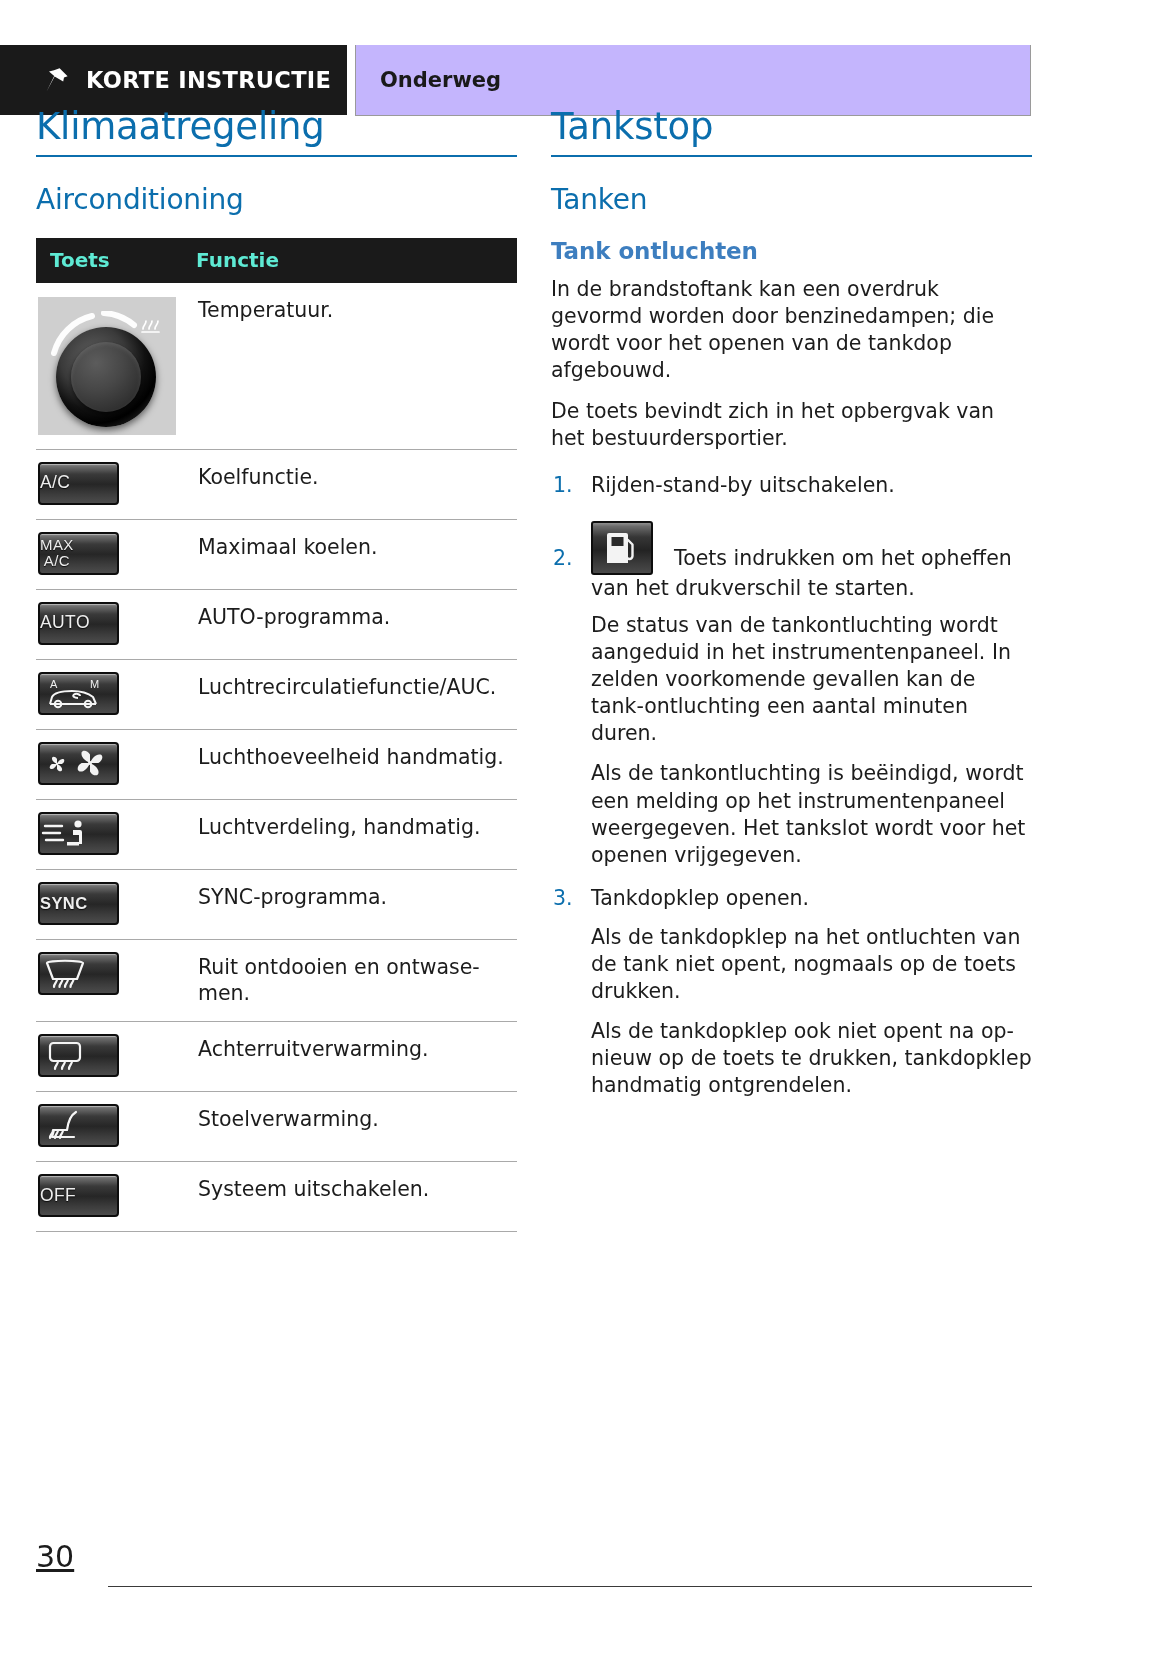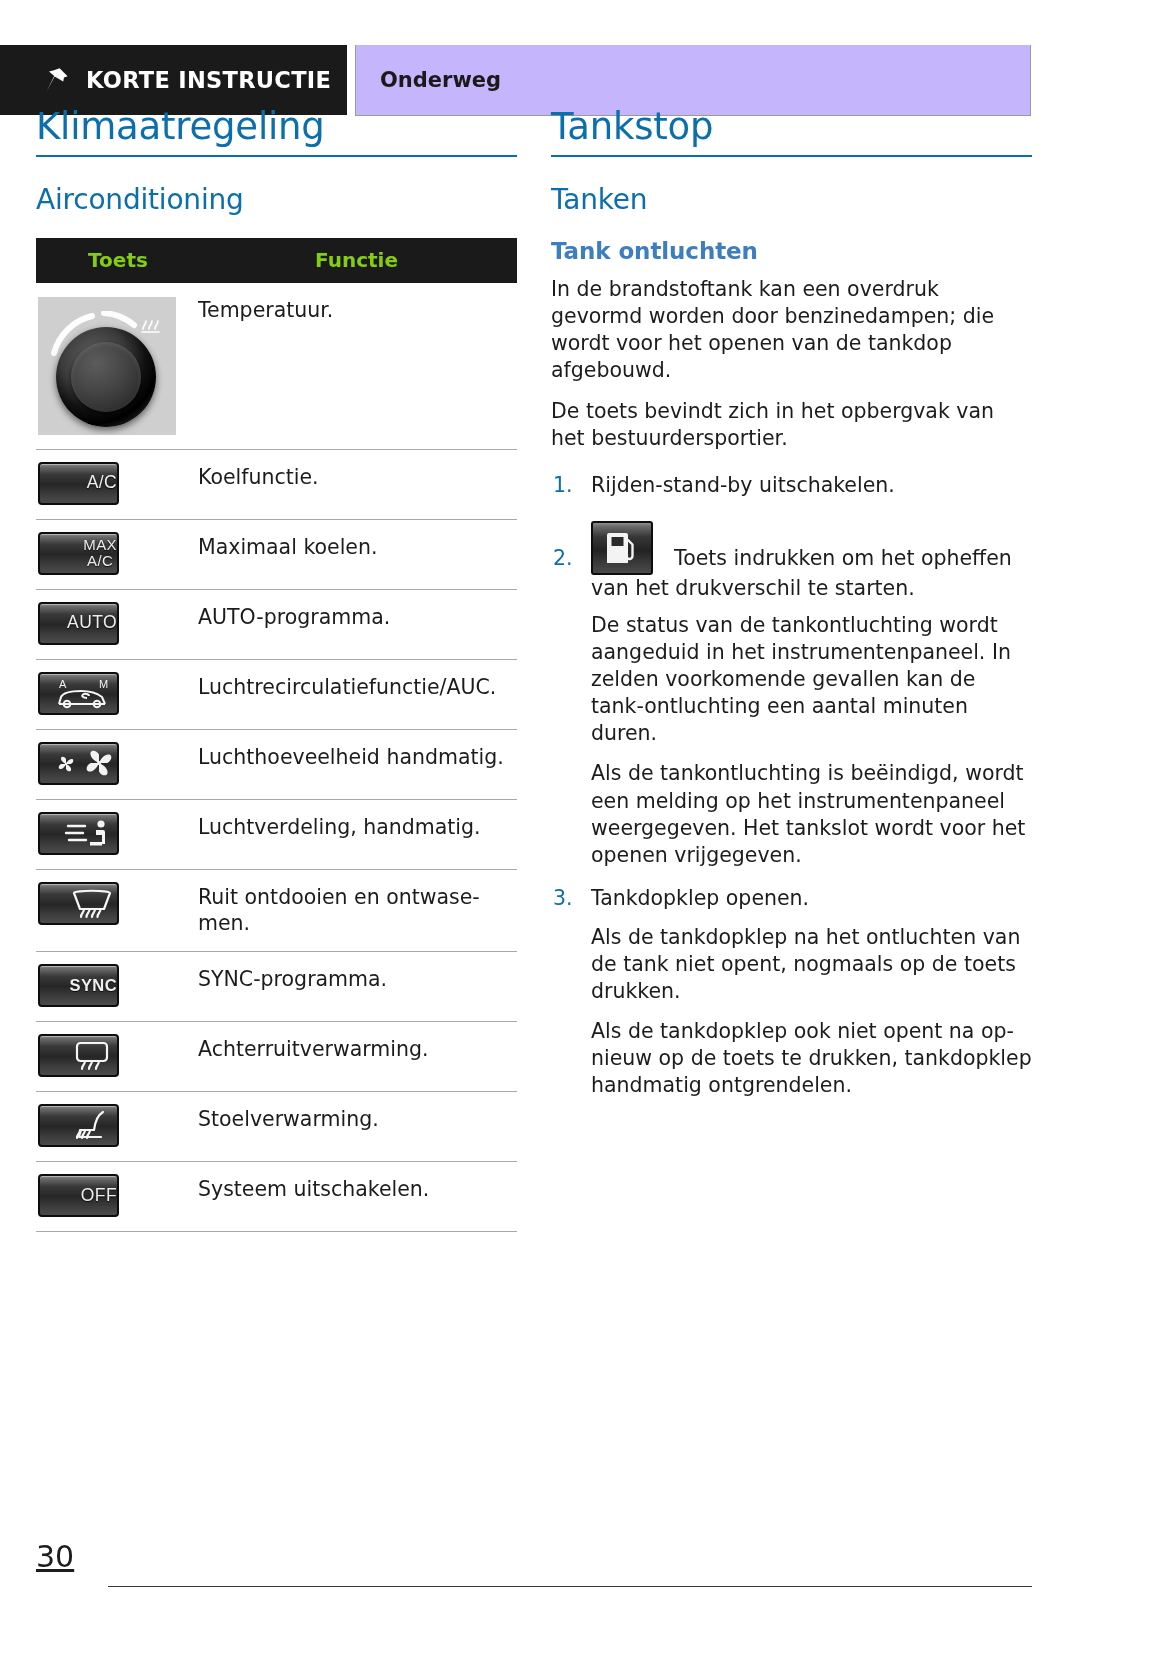--- a/index.html
+++ b/index.html
@@ -50,43 +50,43 @@
     margin-bottom: 12px; letter-spacing: -0.1px;
   }
   p.body {
     font-size: 20.5px; color: #1c1c1c; line-height: 1.32;
     margin-bottom: 14px;
   }
 
   
   .tbl { width: 481px; border-collapse: collapse; }
   .tbl thead th {
-    background: #1a1a1a; color: #84cc16; font-size: 20px; font-weight: bold;
-    text-align: center; padding: 10px 0 11px 0; height: 44px;
+    background: #1a1a1a; color: #5eead4; font-size: 20px; font-weight: bold;
+    text-align: left; padding: 10px 0 11px 0; height: 44px;
   }
   .tbl thead th.c1 { padding-left: 14px; width: 150px; }
   .tbl thead th.c2 { padding-left: 10px; }
   .tbl tbody td {
     border-bottom: 1.6px solid #a9a9a9;
     vertical-align: top; padding: 12px 0 14px 0;
   }
   .tbl tbody tr:first-child td { padding-top: 14px; }
   .tbl tbody td.c1 { width: 150px; padding-left: 2px; }
   .tbl tbody td.c2 {
     padding-left: 12px; font-size: 20.5px; color: #1c1c1c;
     line-height: 1.3; padding-top: 14px;
   }
 
   
   .btn {
     width: 81px; height: 43px; border-radius: 4px;
     background: linear-gradient(to bottom,
       #8e8e8e 0%, #6e6e6e 6%, #3a3a3a 26%, #262626 52%, #3c3c3c 78%, #4c4c4c 100%);
     border: 2px solid #0d0d0d;
-    display: flex; align-items: center; justify-content: flex-end;
+    display: flex; align-items: center; justify-content: flex-start;
     color: #f2f2f2; position: relative; overflow: hidden;
     box-shadow: inset 0 1px 0 rgba(255,255,255,.35);
   }
   .btn .lbl {
     font-size: 17.5px; font-weight: 500; letter-spacing: 0.4px;
     text-align: center; line-height: 1.02; color: #eeeeee;
     text-shadow: 0 1px 1px rgba(0,0,0,.8);
     font-family: "Liberation Sans", sans-serif;
   }
   .btn .lbl.two { font-size: 15px; line-height: 1.08; }
@@ -288,42 +288,42 @@
                   </g>
                 </svg>
               </div>
             </td>
             <td class="c2">Luchtverdeling, handmatig.</td>
           </tr>
 
           <tr>
             <td class="c1">
               <div class="btn">
+                <span class="lbl" style="font-weight:bold;font-size:16.5px">SYNC</span>
+              </div>
+            </td>
+            <td class="c2">SYNC-programma.</td>
+          </tr>
+
+          <tr>
+            <td class="c1">
+              <div class="btn">
                 <svg width="50" height="32" viewBox="0 0 50 32">
                   <g stroke="#f5f5f5" stroke-width="2.2" fill="none" stroke-linecap="round" stroke-linejoin="round">
                     <path d="M7 6 C7 3 43 3 43 6 L37 22 H13 Z"></path>
                     <path d="M17 22 C17 26 14 26 14 30"></path>
                     <path d="M22.5 22 C22.5 26 19.5 26 19.5 30"></path>
                     <path d="M28 22 C28 26 25 26 25 30"></path>
                     <path d="M33.5 22 C33.5 26 30.5 26 30.5 30"></path>
                   </g>
                 </svg>
               </div>
             </td>
             <td class="c2" style="white-space:pre-line">Ruit ontdooien en ontwase-
 men.</td>
-          </tr>
-
-          <tr>
-            <td class="c1">
-              <div class="btn">
-                <span class="lbl" style="font-weight:bold;font-size:16.5px">SYNC</span>
-              </div>
-            </td>
-            <td class="c2">SYNC-programma.</td>
           </tr>
 
           <tr>
             <td class="c1">
               <div class="btn">
                 <svg width="50" height="32" viewBox="0 0 50 32">
                   <g stroke="#f5f5f5" stroke-width="2.2" fill="none" stroke-linecap="round" stroke-linejoin="round">
                     <rect x="10" y="3" width="30" height="18" rx="3.5"></rect>
                     <path d="M18 21 C18 25 15 25 15 29"></path>
                     <path d="M25 21 C25 25 22 25 22 29"></path>

